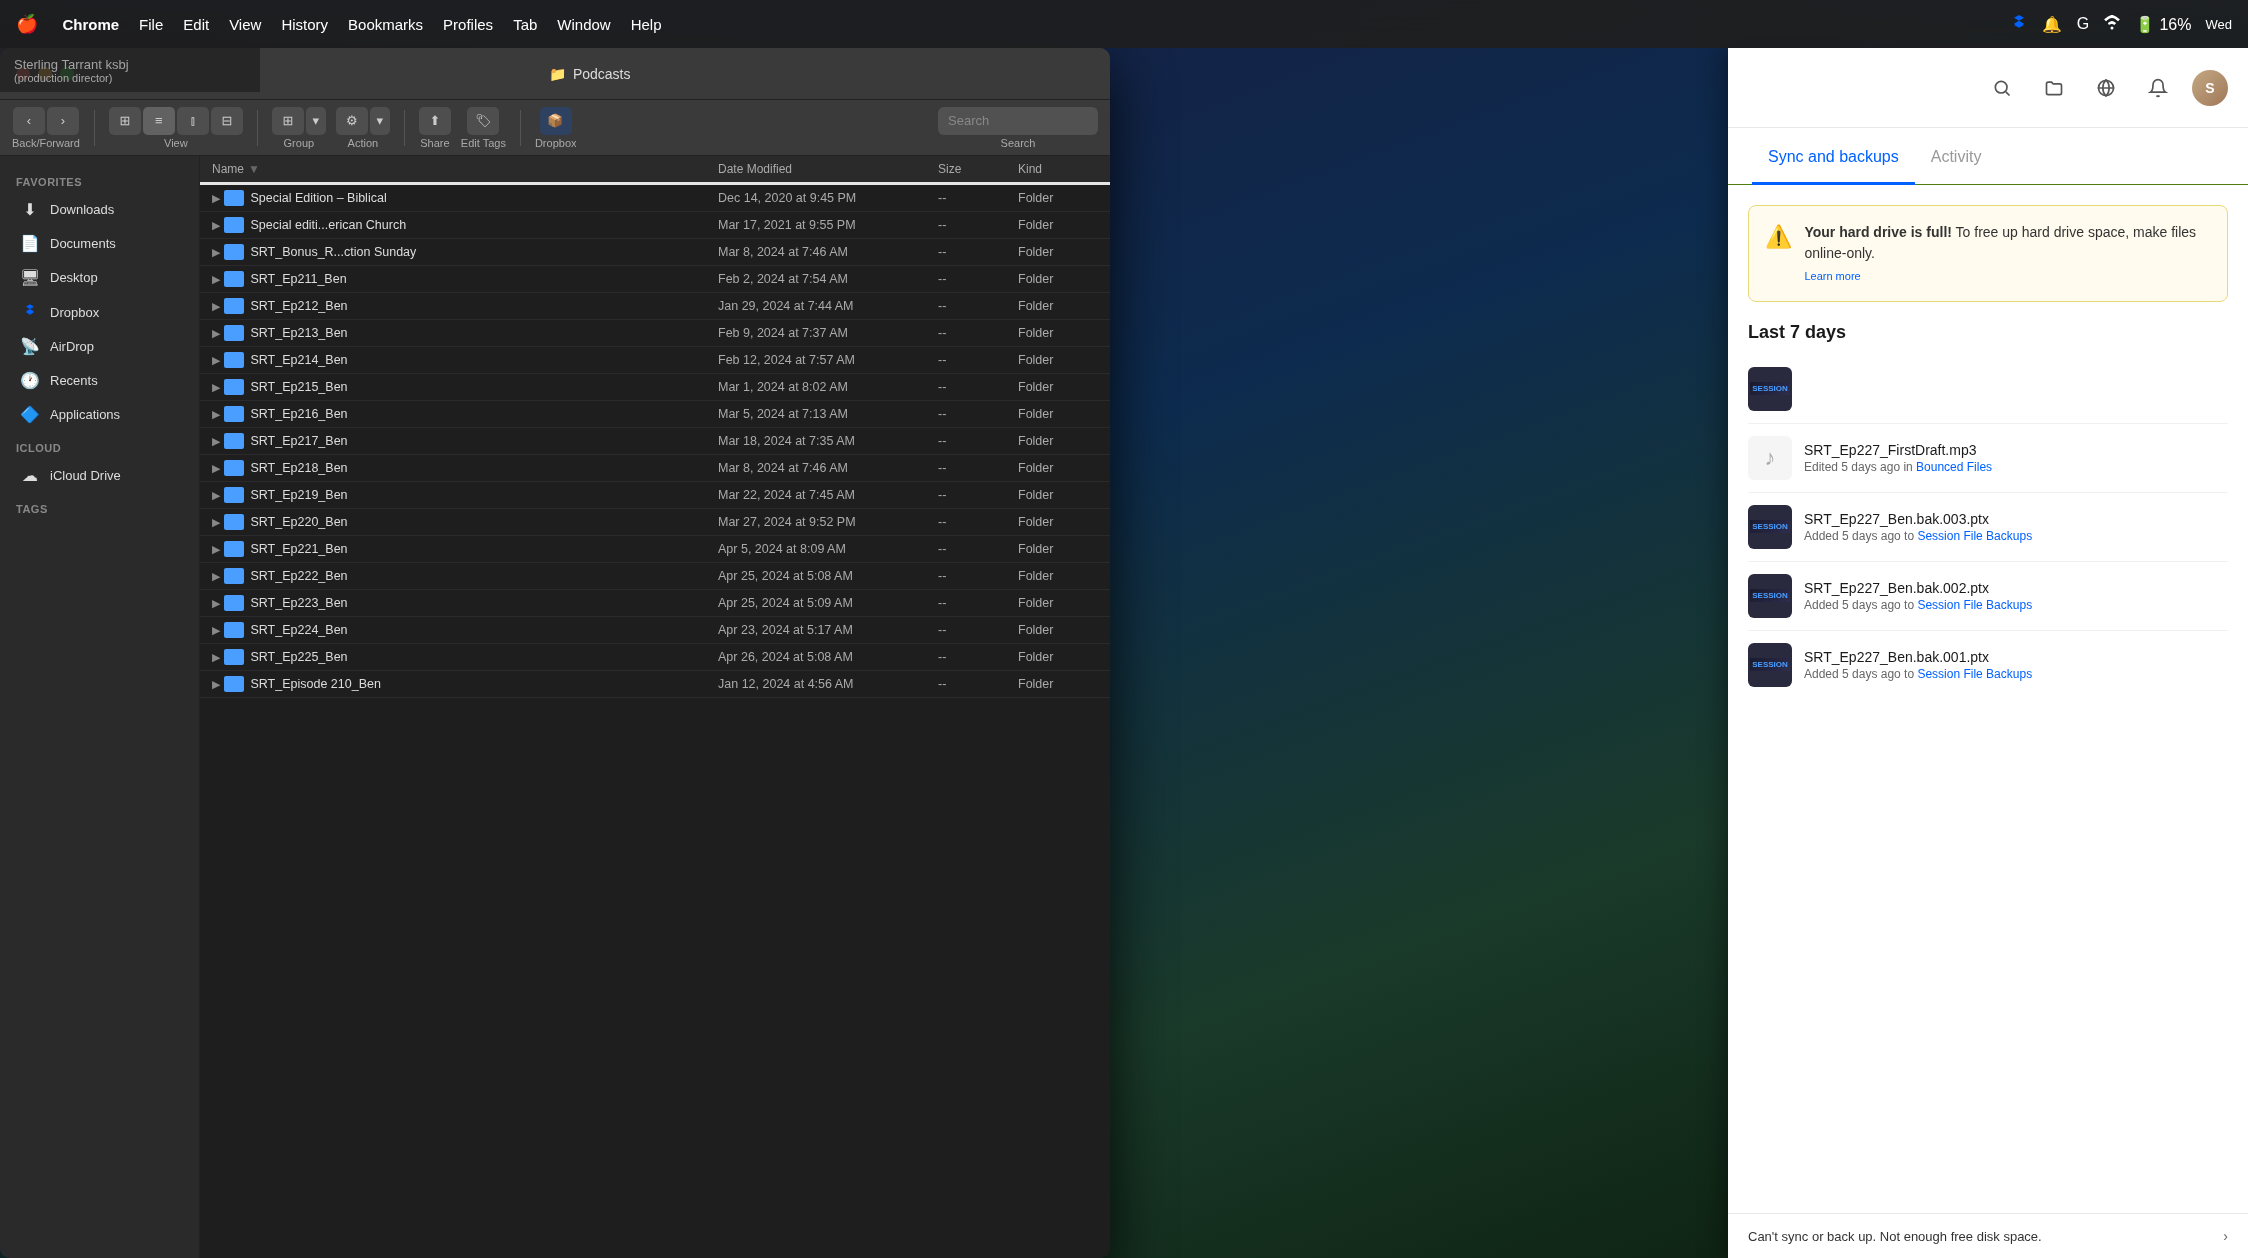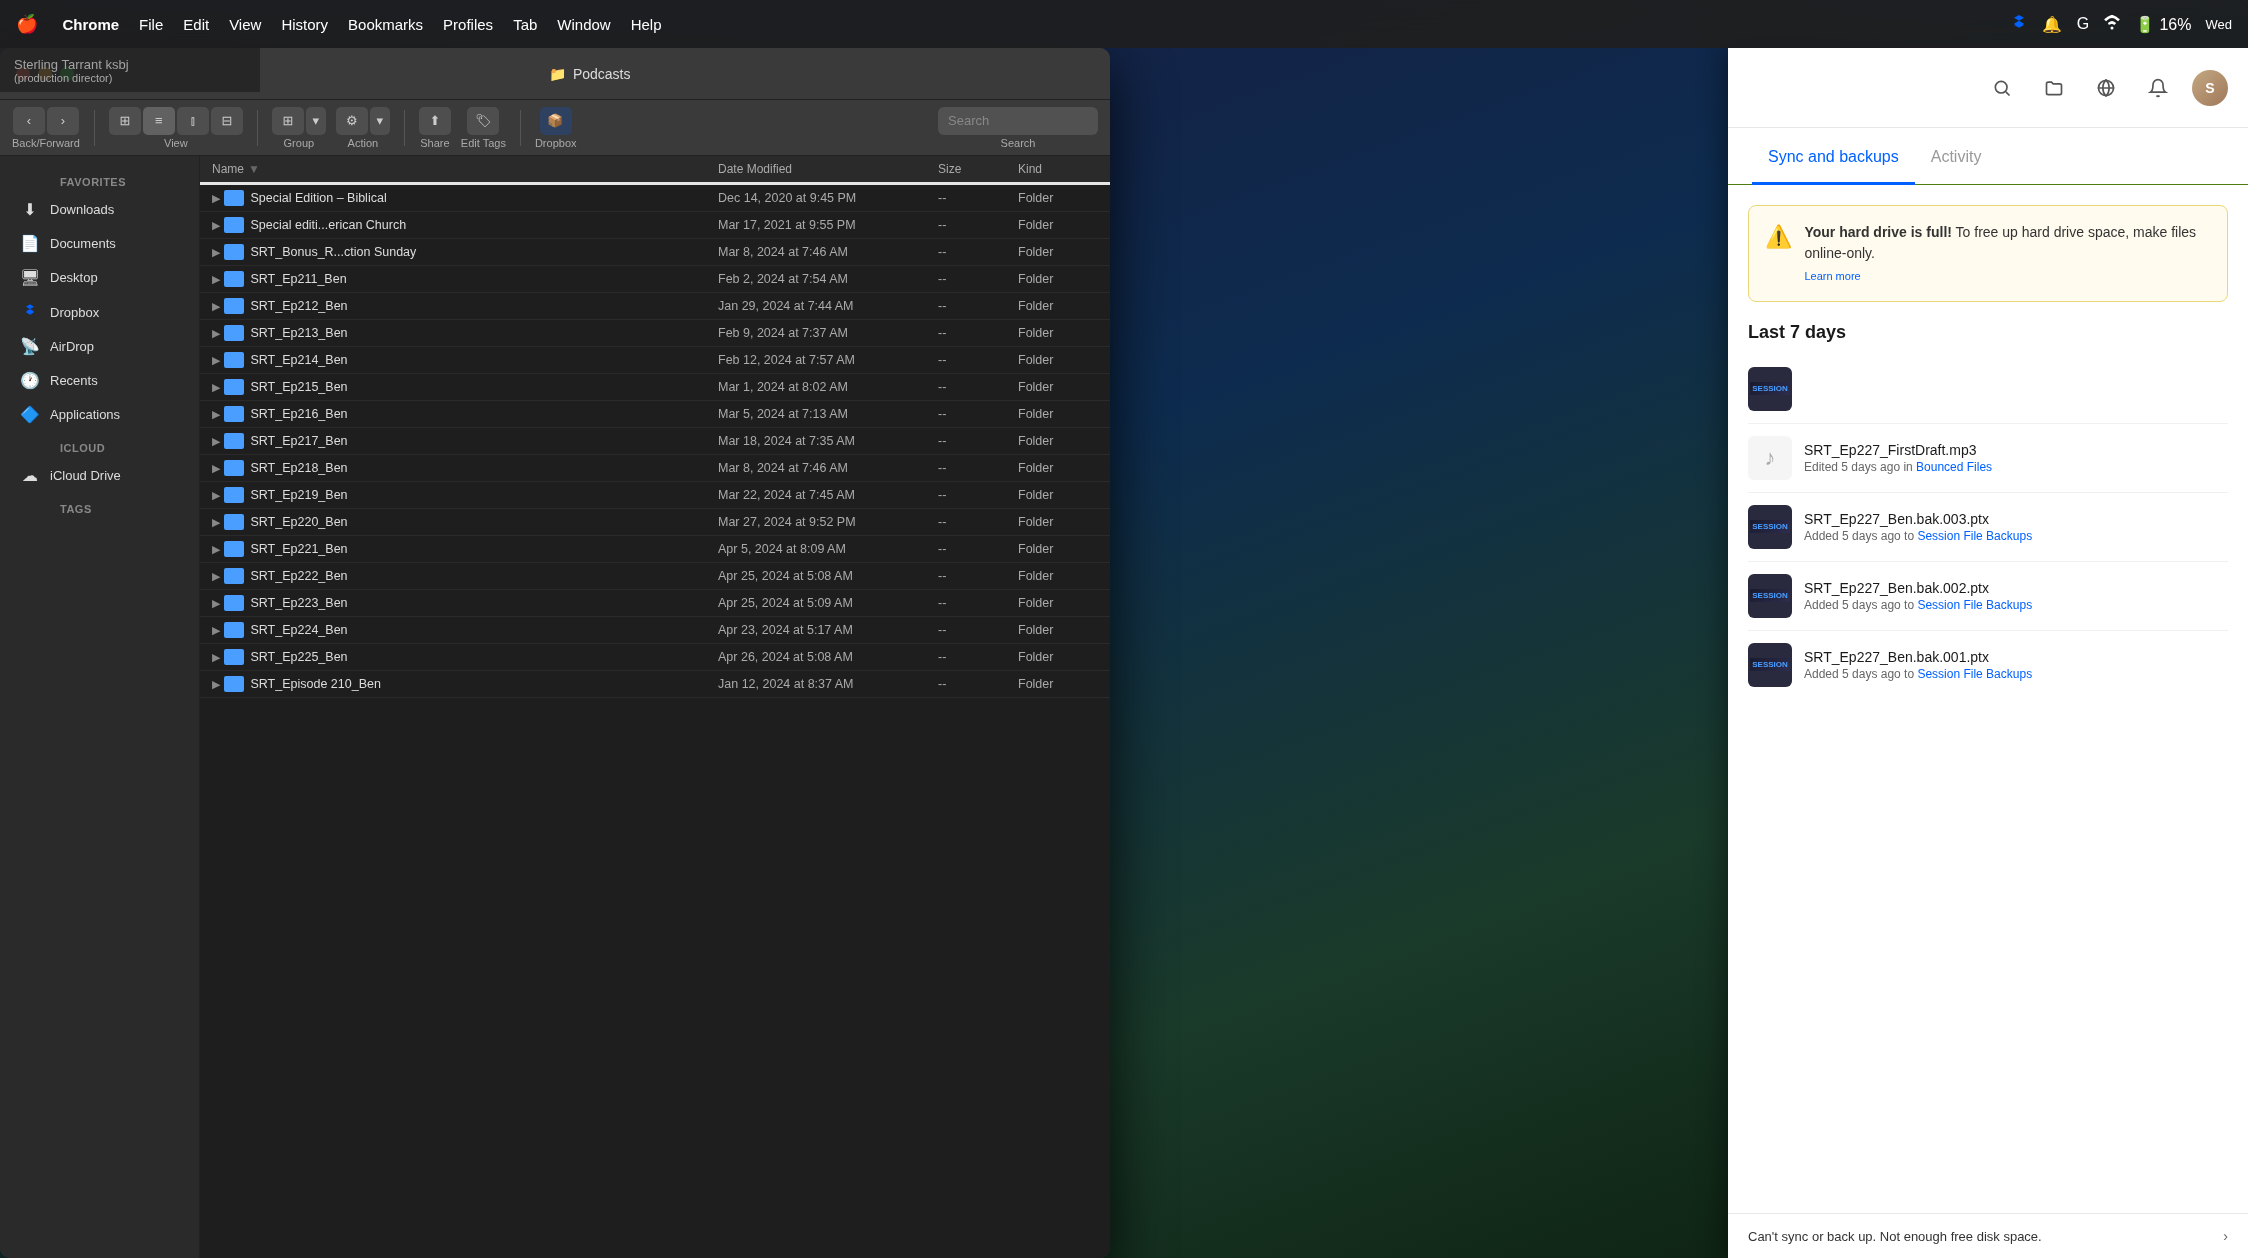--- a/index.html
+++ b/index.html
@@ -181,21 +181,20 @@
       flex-shrink: 0;
       padding: 10px 0;
     }
     .sidebar-section-label {
       color: #888;
       font-size: 11px;
       font-weight: 600;
       padding: 10px 16px 4px;
       text-transform: uppercase;
       letter-spacing: 0.5px;
-      margin-left: 44px;
     }
     .sidebar-item {
       display: flex;
       align-items: center;
       padding: 7px 16px;
       color: #ddd;
       font-size: 13px;
       cursor: pointer;
       gap: 10px;
       border-radius: 6px;
@@ -811,21 +810,21 @@
     <div class="row-folder-icon"></div>
     <span class="row-name">SRT_Ep225_Ben</span>
     <span class="row-date">Apr 26, 2024 at 5:08 AM</span>
     <span class="row-size">--</span>
     <span class="row-kind">Folder</span>
   </div>
           <div class="list-row">
     <span class="row-arrow">▶</span>
     <div class="row-folder-icon"></div>
     <span class="row-name">SRT_Episode 210_Ben</span>
-    <span class="row-date">Jan 12, 2024 at 8:37 AM</span>
+    <span class="row-date">Jan 12, 2024 at 4:56 AM</span>
     <span class="row-size">--</span>
     <span class="row-kind">Folder</span>
   </div>
         </div>
     </div>
   </div>
 </div>
 
 <div class="dropbox-panel">
 

